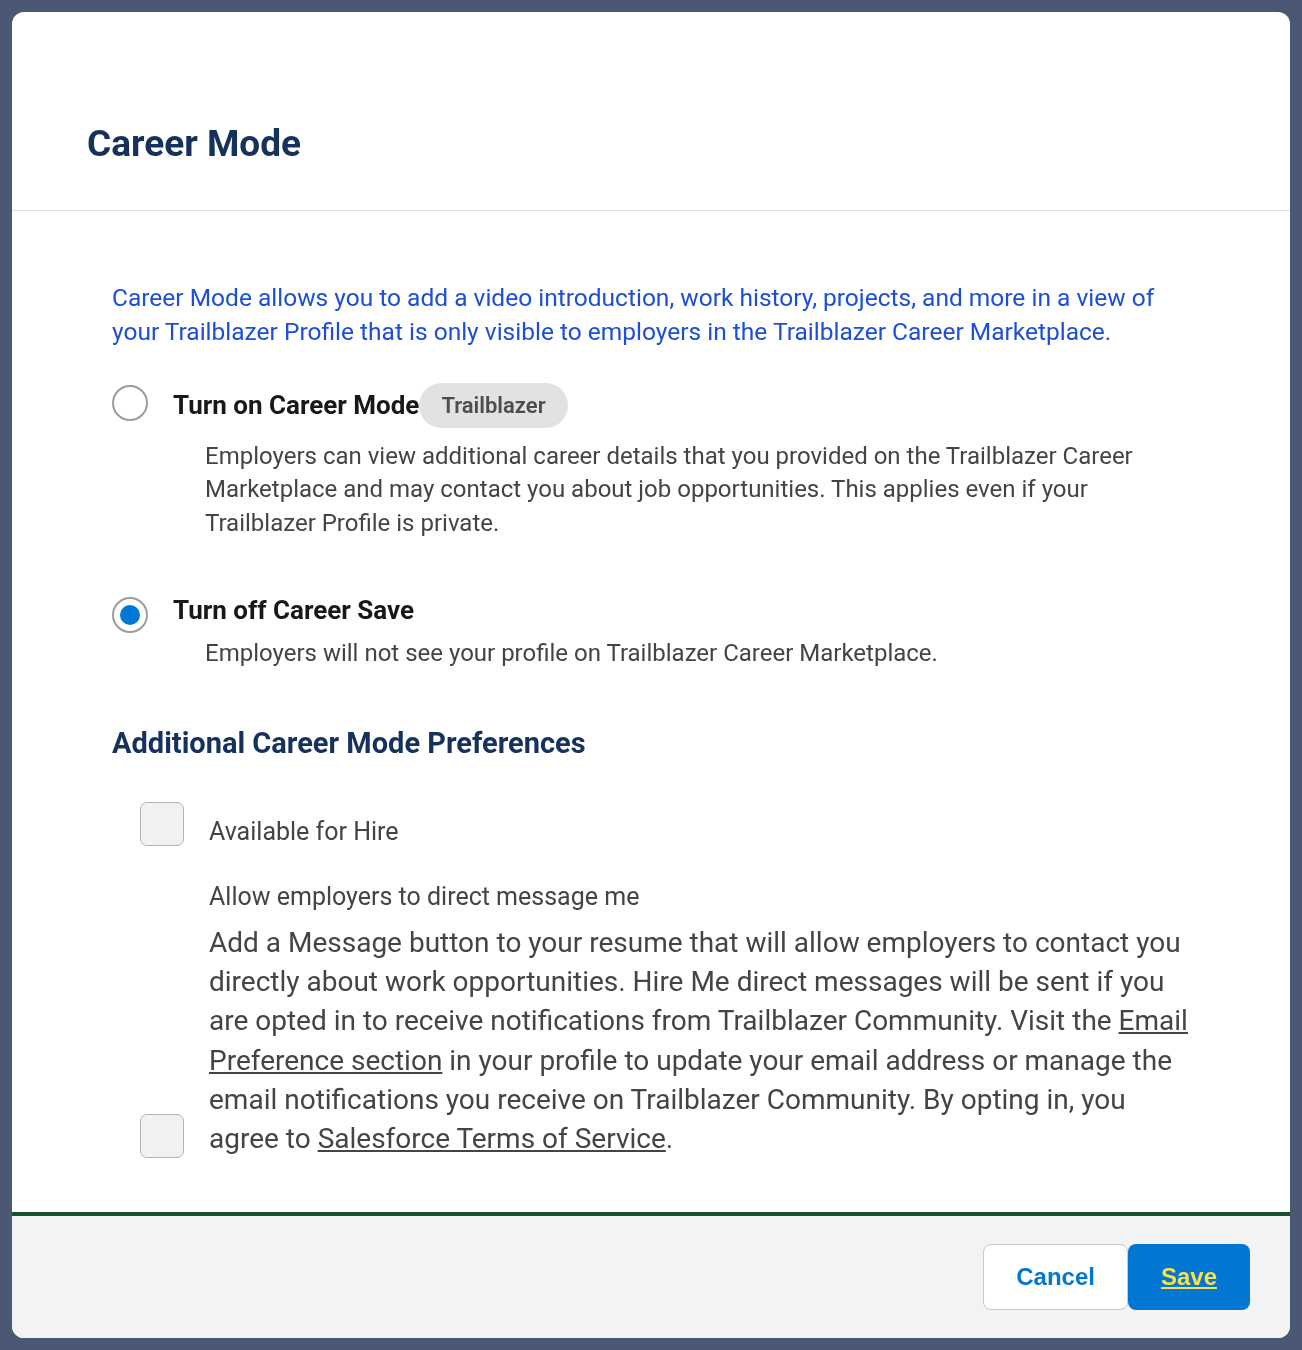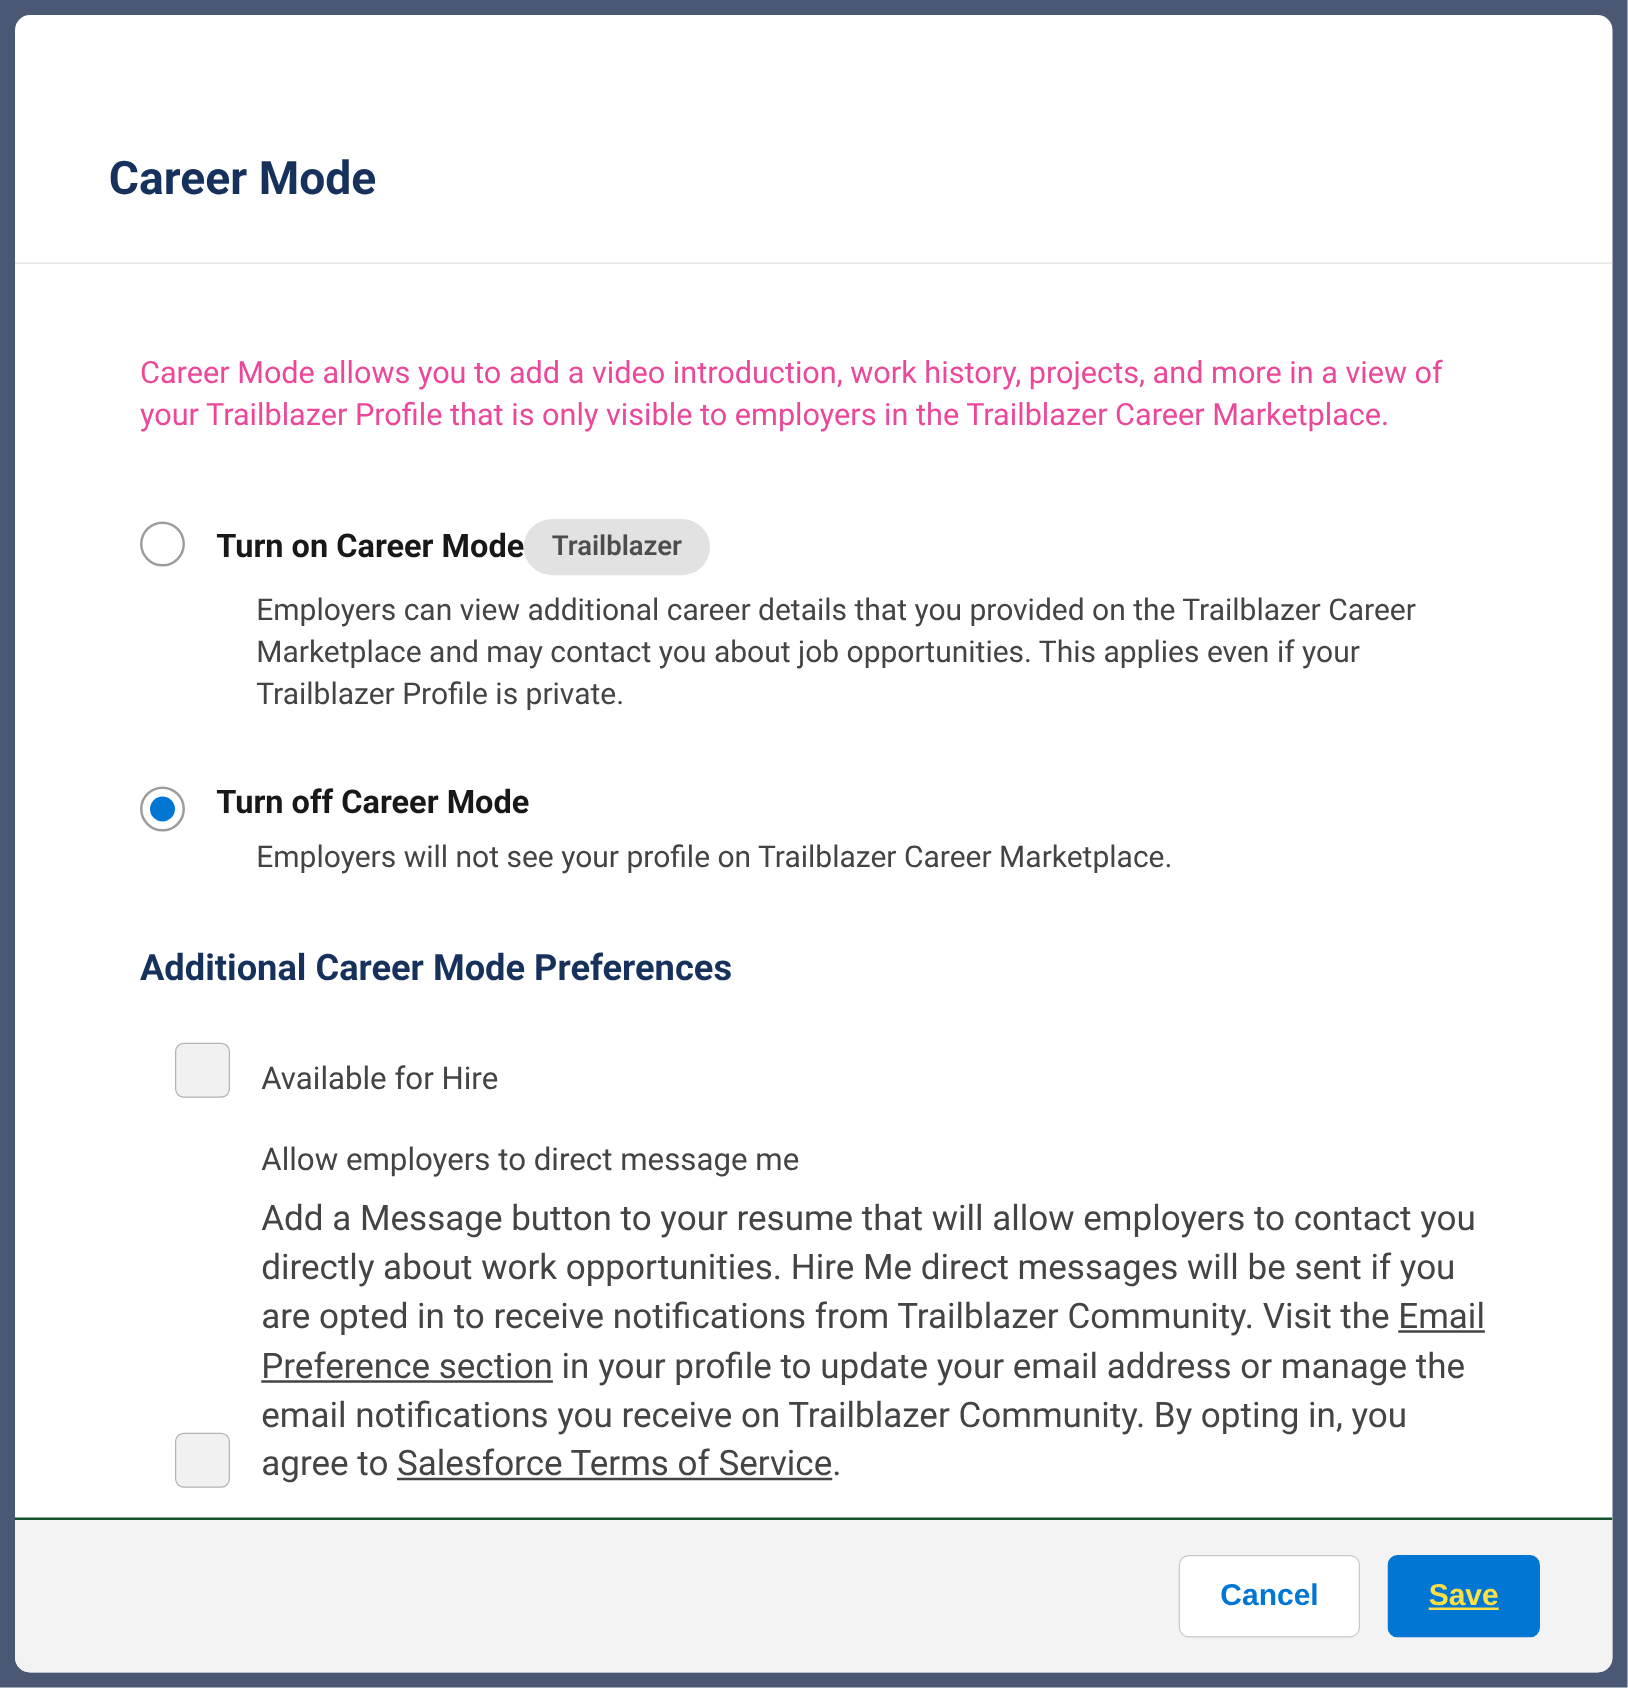--- a/index.html
+++ b/index.html
@@ -36,22 +36,22 @@
       color: #16325c;
     }
     .modal-body {
       padding: 70px 100px 40px 100px;
       flex: 1;
       overflow-y: auto;
     }
     .intro-text {
       font-size: 24.5px;
       line-height: 1.4;
-      color: #ec4899;
-      margin-bottom: 65px;
+      color: #1d4ed8;
+      margin-bottom: 33px;
     }
     .radio-option {
       display: flex;
       align-items: flex-start;
       margin-bottom: 55px;
     }
     .radio-circle {
       width: 36px;
       height: 36px;
       border: 2px solid #9c9c9c;
@@ -136,25 +136,24 @@
       color: #444;
       margin-top: 12px;
     }
     .link {
       text-decoration: underline;
       color: #444;
       cursor: pointer;
     }
     .modal-footer {
       background: #f3f3f3;
-      border-top: 2px solid #14532d;
-      padding: 28px 58px;
+      border-top: 4px solid #14532d;
+      padding: 28px 40px;
       display: flex;
       justify-content: flex-end;
-      gap: 22px;
     }
     .btn {
       font-size: 24px;
       font-weight: 600;
       padding: 18px 32px;
       border-radius: 8px;
       cursor: pointer;
       border: 1px solid transparent;
     }
     .btn-cancel {
@@ -187,21 +186,21 @@
           <span class="badge">Trailblazer</span>
         </div>
         <p class="radio-description">Employers can view additional career details that you provided on the Trailblazer Career Marketplace and may contact you about job opportunities. This applies even if your Trailblazer Profile is private.</p>
       </div>
     </div>
 
     <div class="radio-option">
       <div class="radio-circle selected"></div>
       <div class="radio-content">
         <div class="radio-label-row">
-          <span class="radio-label">Turn off Career Mode</span>
+          <span class="radio-label">Turn off Career Save</span>
         </div>
         <p class="radio-description">Employers will not see your profile on Trailblazer Career Marketplace.</p>
       </div>
     </div>
 
     <h2 class="section-heading">Additional Career Mode Preferences</h2>
 
     <div class="checkbox-option">
       <div class="checkbox-box"></div>
       <div class="checkbox-content">

